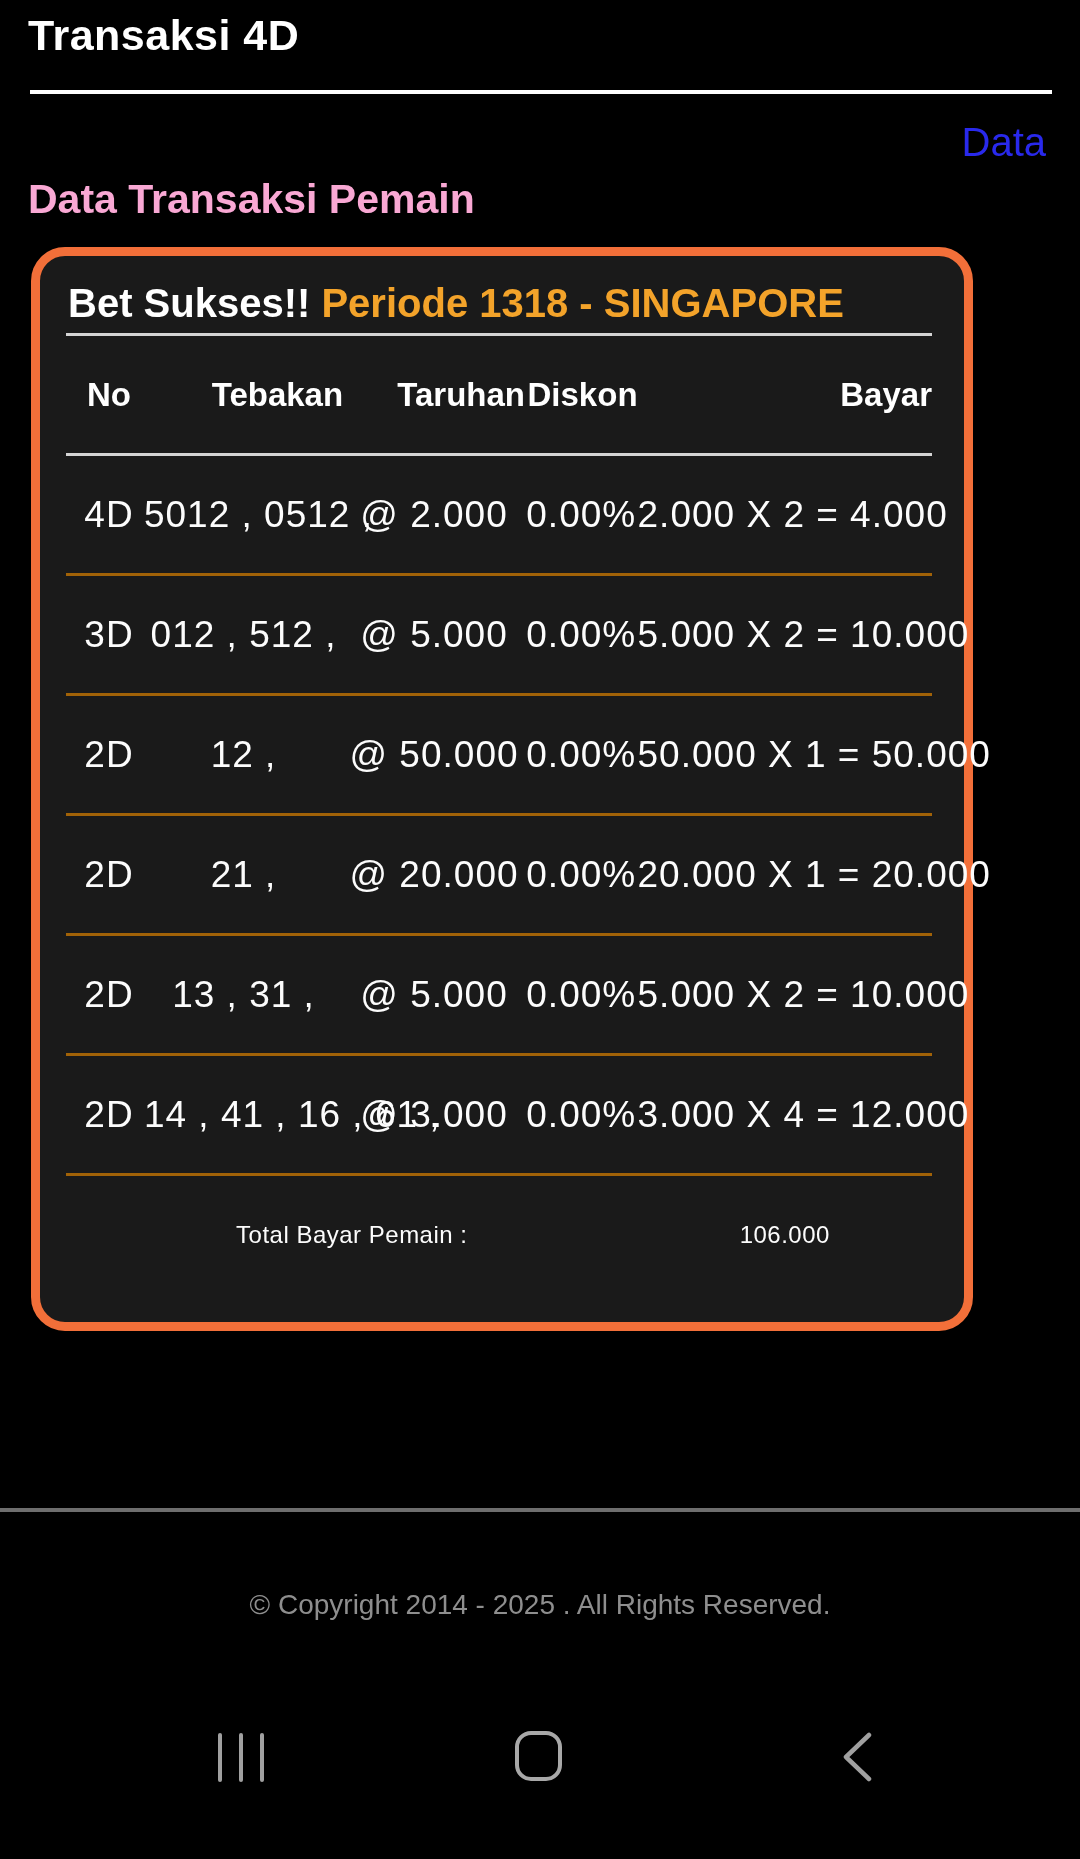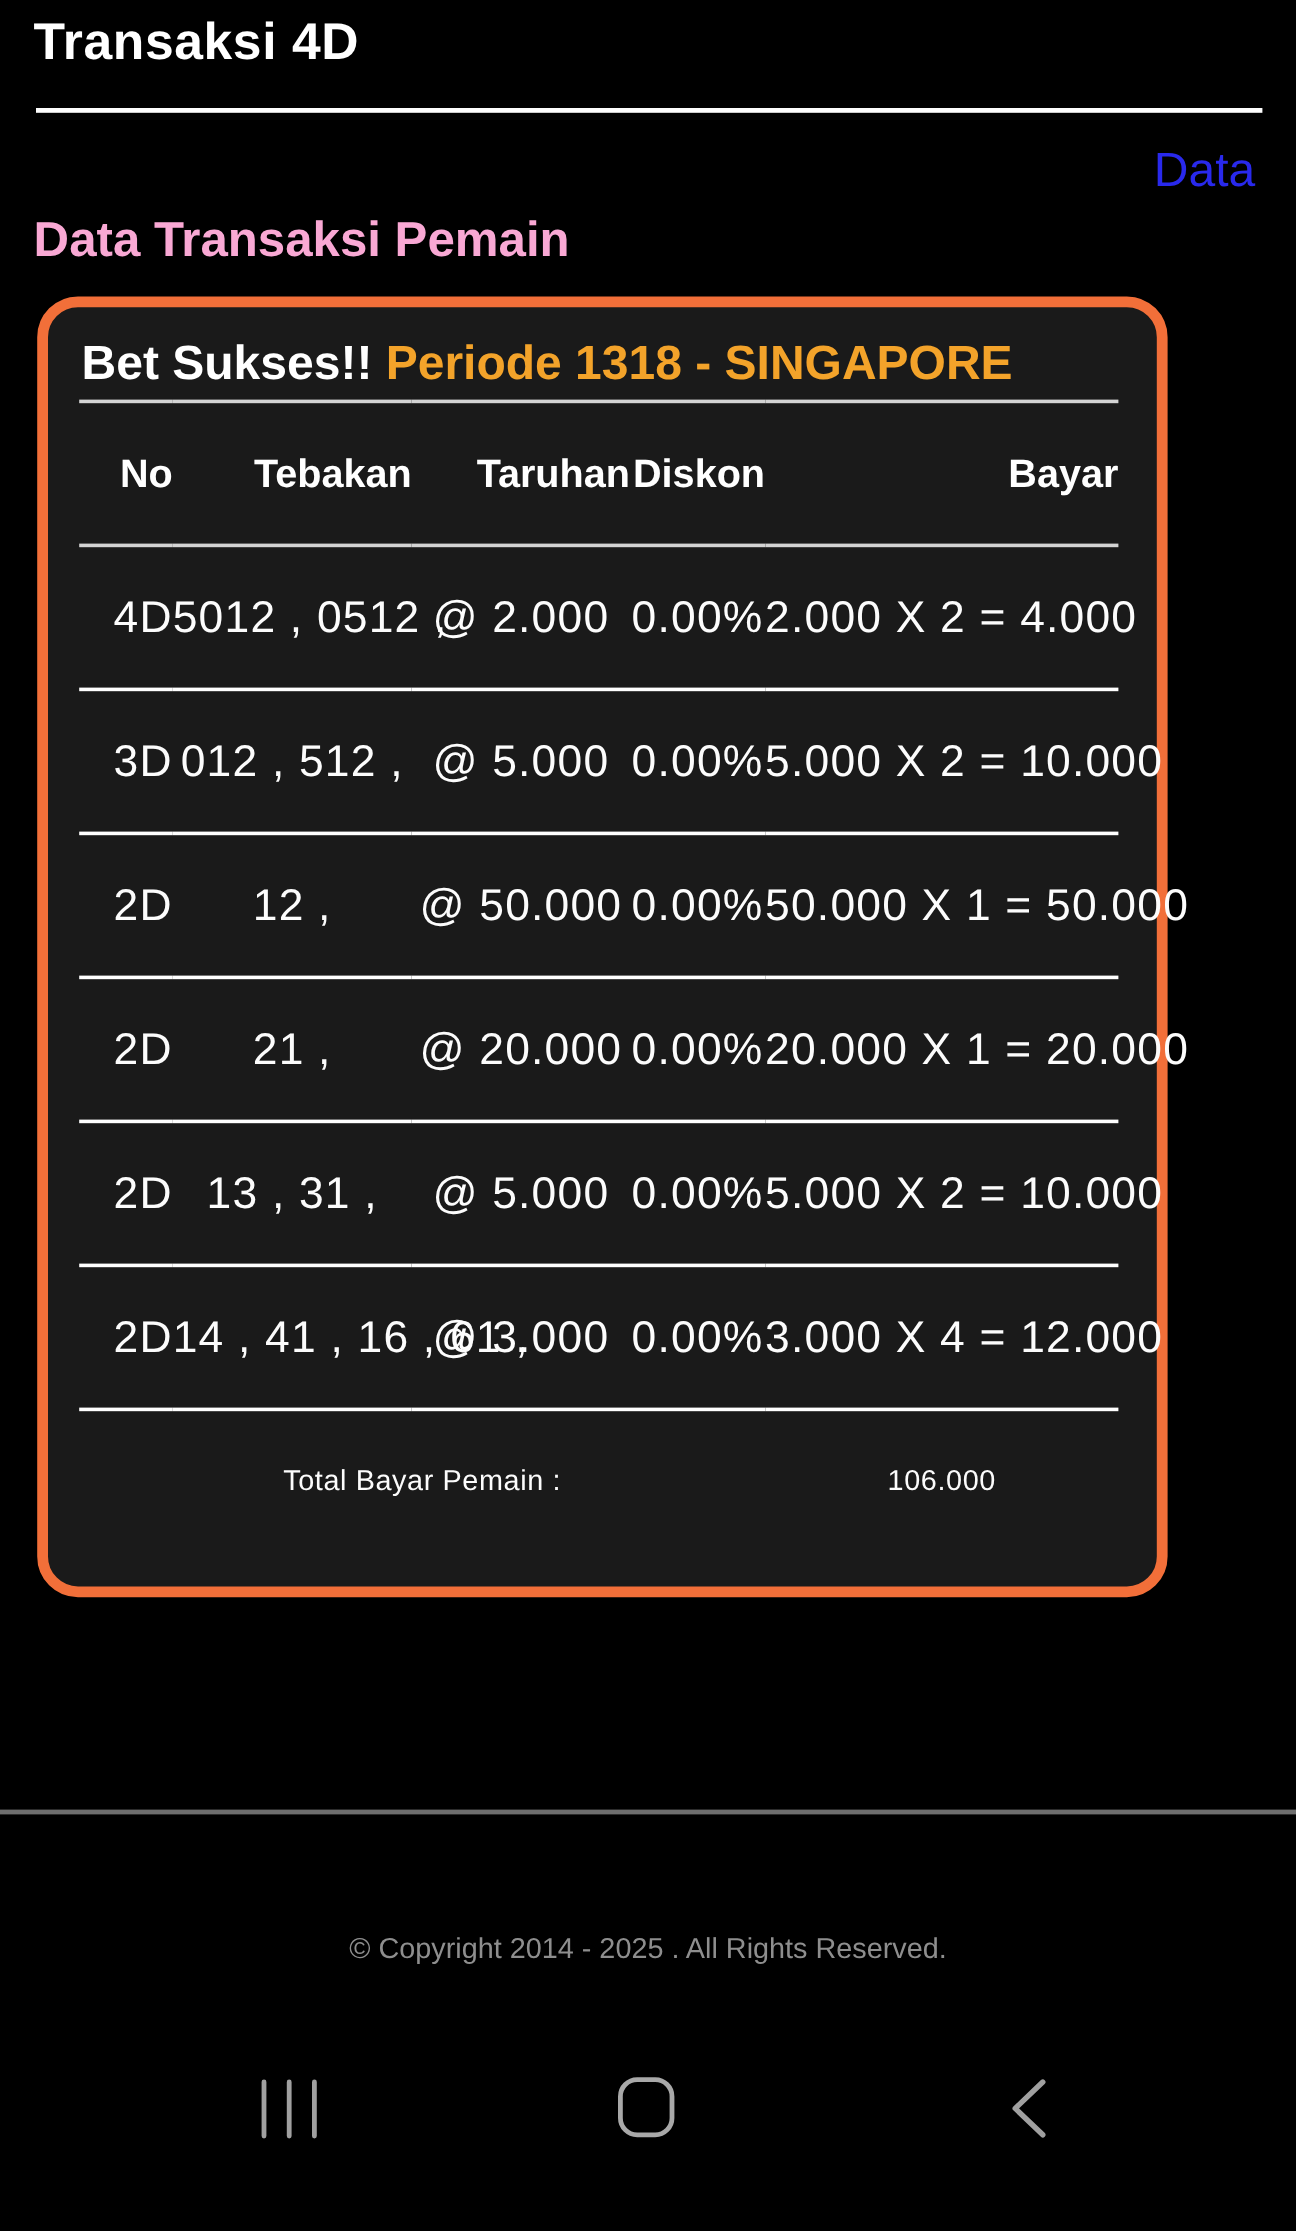--- a/index.html
+++ b/index.html
@@ -51,35 +51,35 @@
     border-collapse:collapse;
     border-top:3px solid #d4d4d4;
     table-layout:fixed;
   }
   table.bets th{
     height:117px;font-size:33px;font-weight:bold;color:#fff;
     border-bottom:3px solid #d4d4d4;text-align:right;padding:0;
   }
   table.bets td{
     height:117px;font-size:37px;font-weight:normal;color:#fcfcfc;
-    border-bottom:3px solid #ffffff;text-align:center;padding:0;
+    border-bottom:3px solid #a16207;text-align:center;padding:0;
     letter-spacing:1px;white-space:nowrap;
   }
-  table.bets th.c-no, table.bets td.c-no{text-align:right;padding-left:8px;}
+  table.bets th.c-no, table.bets td.c-no{text-align:center;padding-left:8px;}
   table.bets tr.total-row td{
     border-bottom:none;font-size:24px;height:118px;letter-spacing:0.5px;
   }
 
   .footer-rule{
     border:none;border-top:4px solid #6e6e6e;
     margin:177px 0 0 0;height:0;
   }
   .copyright{
-    margin-top:92px;text-align:center;
-    font-size:24px;line-height:42px;color:#8e8e8e;
+    margin-top:72px;text-align:center;
+    font-size:28px;line-height:42px;color:#8e8e8e;
   }
 
   .navbar{position:absolute;left:0;bottom:0;width:1080px;height:150px;}
   .nav-recents{
     position:absolute;left:218px;top:24px;width:46px;height:49px;
     display:flex;justify-content:space-between;cursor:pointer;
   }
   .nav-recents span{width:4px;height:49px;background:#a0a0a0;border-radius:2px;}
   .nav-home{
     position:absolute;left:515px;top:22px;width:47px;height:50px;

